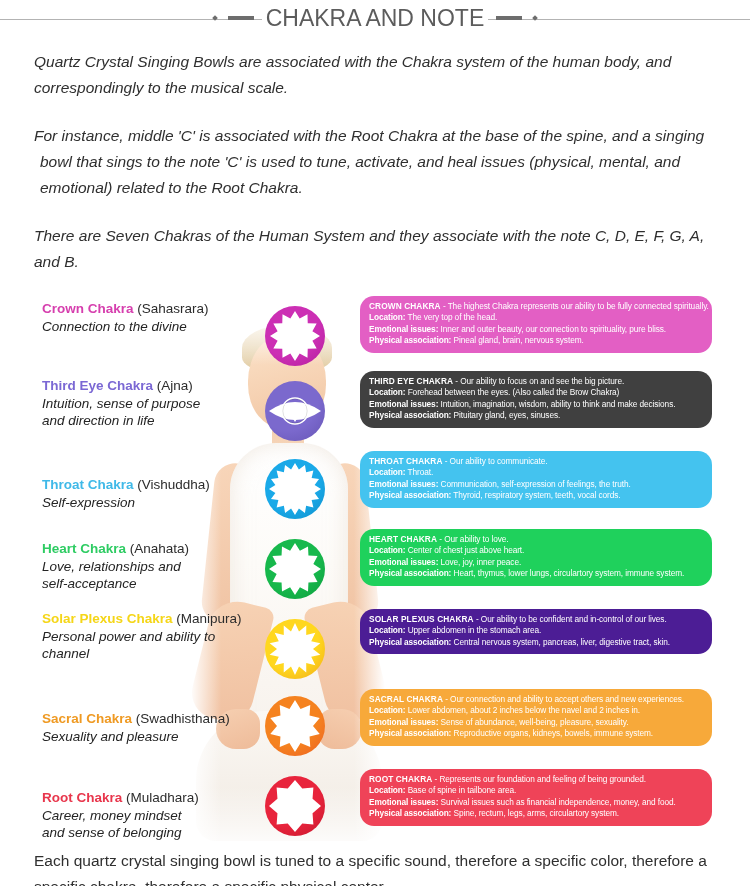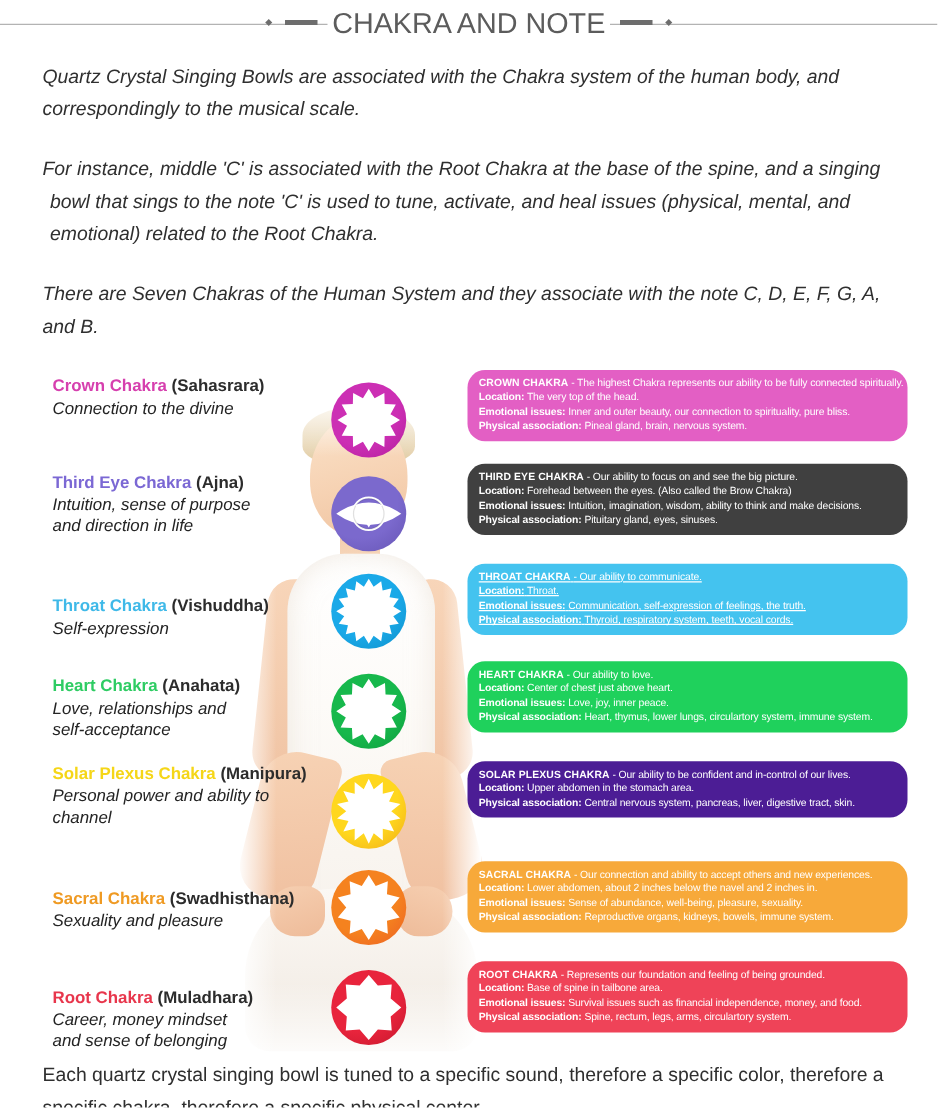--- a/index.html
+++ b/index.html
@@ -186,21 +186,21 @@
   .label-item { position: absolute; left: 42px; width: 215px; }
   .label-item .lname {
     font-size: 13.5px;
     font-weight: 700;
     line-height: 17px;
     font-family: "Liberation Sans", sans-serif;
     white-space: nowrap;
   }
   .label-item .lname .paren {
     color: #2c2c2c;
-    font-weight: 700;
+    font-weight: 400;
   }
   .label-item .ldesc {
     font-size: 13.5px;
     font-style: italic;
     color: #242424;
     line-height: 17.5px;
     margin-top: 1px;
     font-family: "Liberation Sans", sans-serif;
   }
 
@@ -210,21 +210,21 @@
     position: absolute;
     left: 265px;
     width: 60px; height: 60px;
     border-radius: 50%;
     display: flex; align-items: center; justify-content: center;
     overflow: hidden;
   }
   .chakra-icon svg { display: block; }
 
   
-  .boxes { position: absolute; left: 18px; top: 0; width: 618px; height: 560px; }
+  .boxes { position: absolute; left: 4px; top: 0; width: 618px; height: 560px; }
   .chakra-box {
     position: absolute;
     left: 356px;
     width: 352px;
     border-radius: 14px;
     padding: 5px 9px 6px 9px;
     color: #ffffff;
     font-family: "Liberation Sans", sans-serif;
   }
   .chakra-box .line {
@@ -404,21 +404,21 @@
           <div class="line"><b>Location:</b> <span>The very top of the head.</span></div>
           <div class="line"><b>Emotional issues:</b> <span>Inner and outer beauty, our connection to spirituality, pure bliss.</span></div>
           <div class="line"><b>Physical association:</b> <span>Pineal gland, brain, nervous system.</span></div>
         </div>
         <div class="chakra-box" style="top: 80px; background: #404040;">
           <div class="line"><span class="tname">THIRD EYE CHAKRA</span> <span>- Our ability to focus on and see the big picture.</span></div>
           <div class="line"><b>Location:</b> <span>Forehead between the eyes. (Also called the Brow Chakra)</span></div>
           <div class="line"><b>Emotional issues:</b> <span>Intuition, imagination, wisdom, ability to think and make decisions.</span></div>
           <div class="line"><b>Physical association:</b> <span>Pituitary gland, eyes, sinuses.</span></div>
         </div>
-        <div class="chakra-box" style="top: 160px; background: rgb(68, 195, 239); text-decoration: underline;">
+        <div class="chakra-box" style="top: 160px; background: rgb(68, 195, 239);">
           <div class="line"><span class="tname">THROAT CHAKRA</span> <span>- Our ability to communicate.</span></div>
           <div class="line"><b>Location:</b> <span>Throat.</span></div>
           <div class="line"><b>Emotional issues:</b> <span>Communication, self-expression of feelings, the truth.</span></div>
           <div class="line"><b>Physical association:</b> <span>Thyroid, respiratory system, teeth, vocal cords.</span></div>
         </div>
         <div class="chakra-box" style="top: 238px; background: rgb(31, 209, 92);">
           <div class="line"><span class="tname">HEART CHAKRA</span> <span>- Our ability to love.</span></div>
           <div class="line"><b>Location:</b> <span>Center of chest just above heart.</span></div>
           <div class="line"><b>Emotional issues:</b> <span>Love, joy, inner peace.</span></div>
           <div class="line"><b>Physical association:</b> <span>Heart, thymus, lower lungs, circulartory system, immune system.</span></div>

